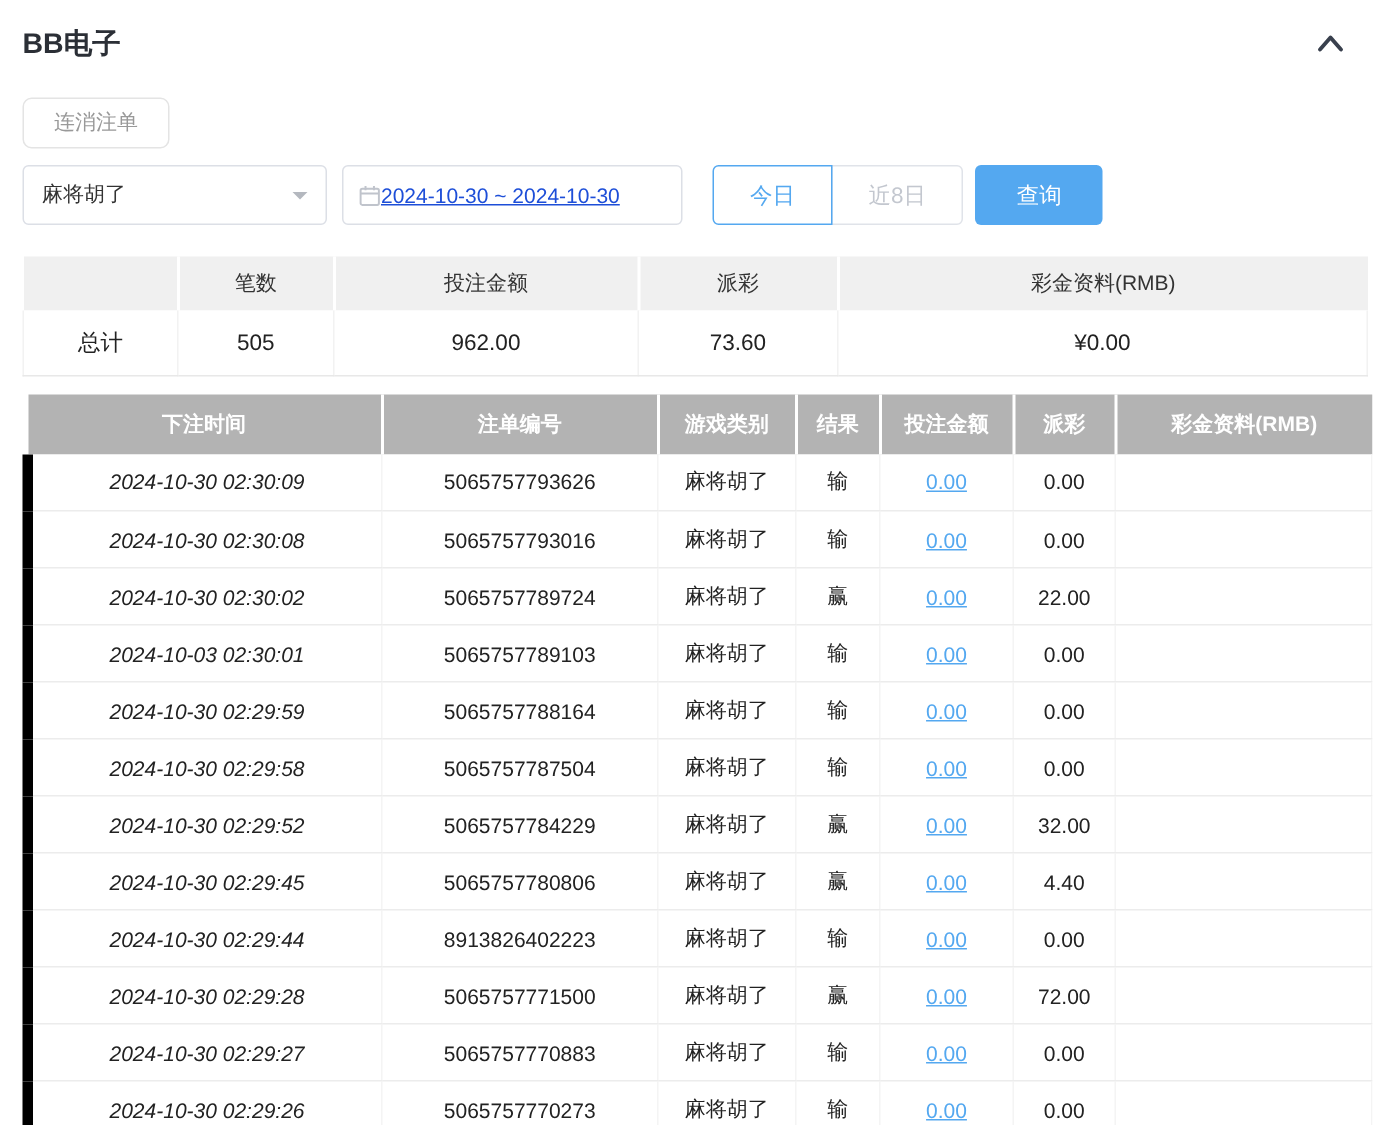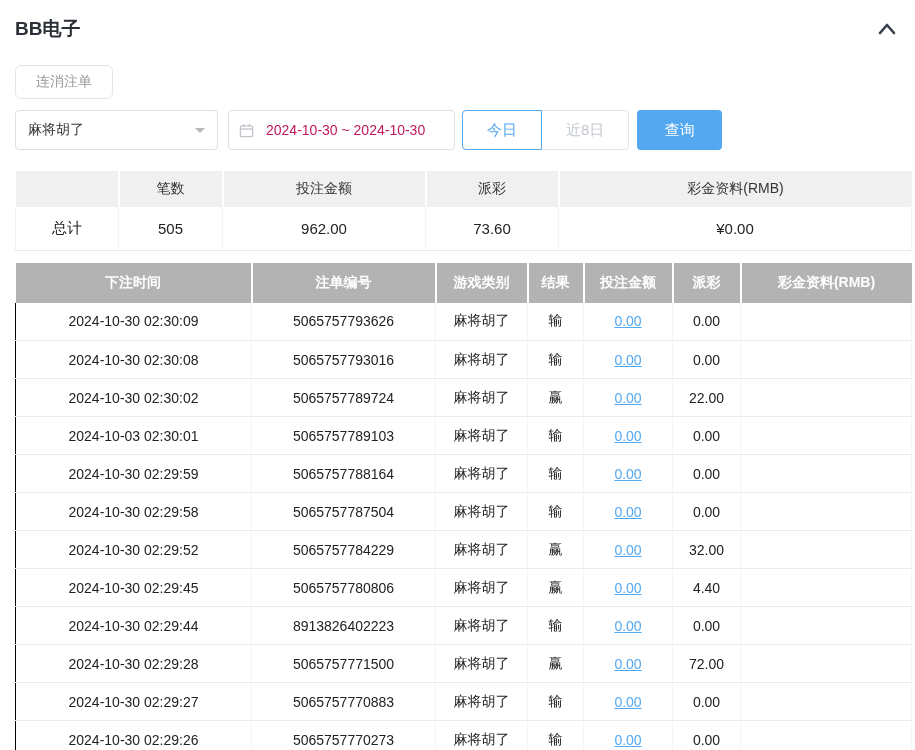--- a/index.html
+++ b/index.html
@@ -40,24 +40,24 @@
     width:203px;height:40px;border:1px solid #dcdfe6;border-radius:4px;
     display:flex;align-items:center;justify-content:space-between;
     padding:0 12px;font-size:14px;color:var(--text);cursor:pointer;background:#fff;
   }
   .caret-down{
     width:0;height:0;border-left:5px solid transparent;border-right:5px solid transparent;
     border-top:5px solid #b4b8bf;
   }
   .date-input{
     width:227px;height:40px;border:1px solid #dcdfe6;border-radius:4px;
-    display:flex;align-items:center;gap:12px;padding:0 10px;font-size:14px;
-    color:#be185d;margin-left:10px;background:#fff;cursor:pointer;
-  }
-  .btn-group{display:flex;margin-left:7px;}
+    display:flex;align-items:center;gap:0;padding:0 10px;font-size:14px;
+    color:#1d4ed8;margin-left:10px;background:#fff;cursor:pointer;text-decoration:underline;
+  }
+  .btn-group{display:flex;margin-left:20px;}
   .btn-group .qbtn{
     height:40px;padding:0 24px;background:#fff;border:1px solid #e0e3e9;
     font-size:15px;color:var(--faint);cursor:pointer;margin-left:-1px;position:relative;
     font-family:inherit;
   }
   .btn-group .qbtn:first-child{border-radius:4px 0 0 4px;margin-left:0;}
   .btn-group .qbtn:last-child{border-radius:0 4px 4px 0;}
   .btn-group .qbtn.active{border-color:var(--accent);color:var(--accent);z-index:1;}
   .query-btn{
     height:40px;width:85px;margin-left:8px;background:var(--accent);color:#fff;
@@ -82,21 +82,21 @@
   .records-table{width:896px;margin-top:12px;font-size:14px;}
   .records-table th{
     background:var(--thead-bg);color:#fff;height:40px;font-weight:bold;
     border-right:2px solid #fff;text-align:center;font-size:14px;
   }
   .records-table th:last-child{border-right:none;}
   .records-table td{
     height:38px;text-align:center;background:#fff;color:#222;
     border-bottom:1px solid #ececec;border-right:1px solid #f4f4f4;
   }
-  .records-table td:first-child{border-left:1px solid #000000;}
+  .records-table td:first-child{border-left:7px solid #000000;font-style:italic;}
   .bet-link{color:var(--accent);text-decoration:underline;cursor:pointer;}
 </style>
 </head>
 <body>
 
 <div class="wrap">
 
   <div class="panel-header">
     <div class="panel-title">BB电子</div>
     <button class="collapse-btn">

